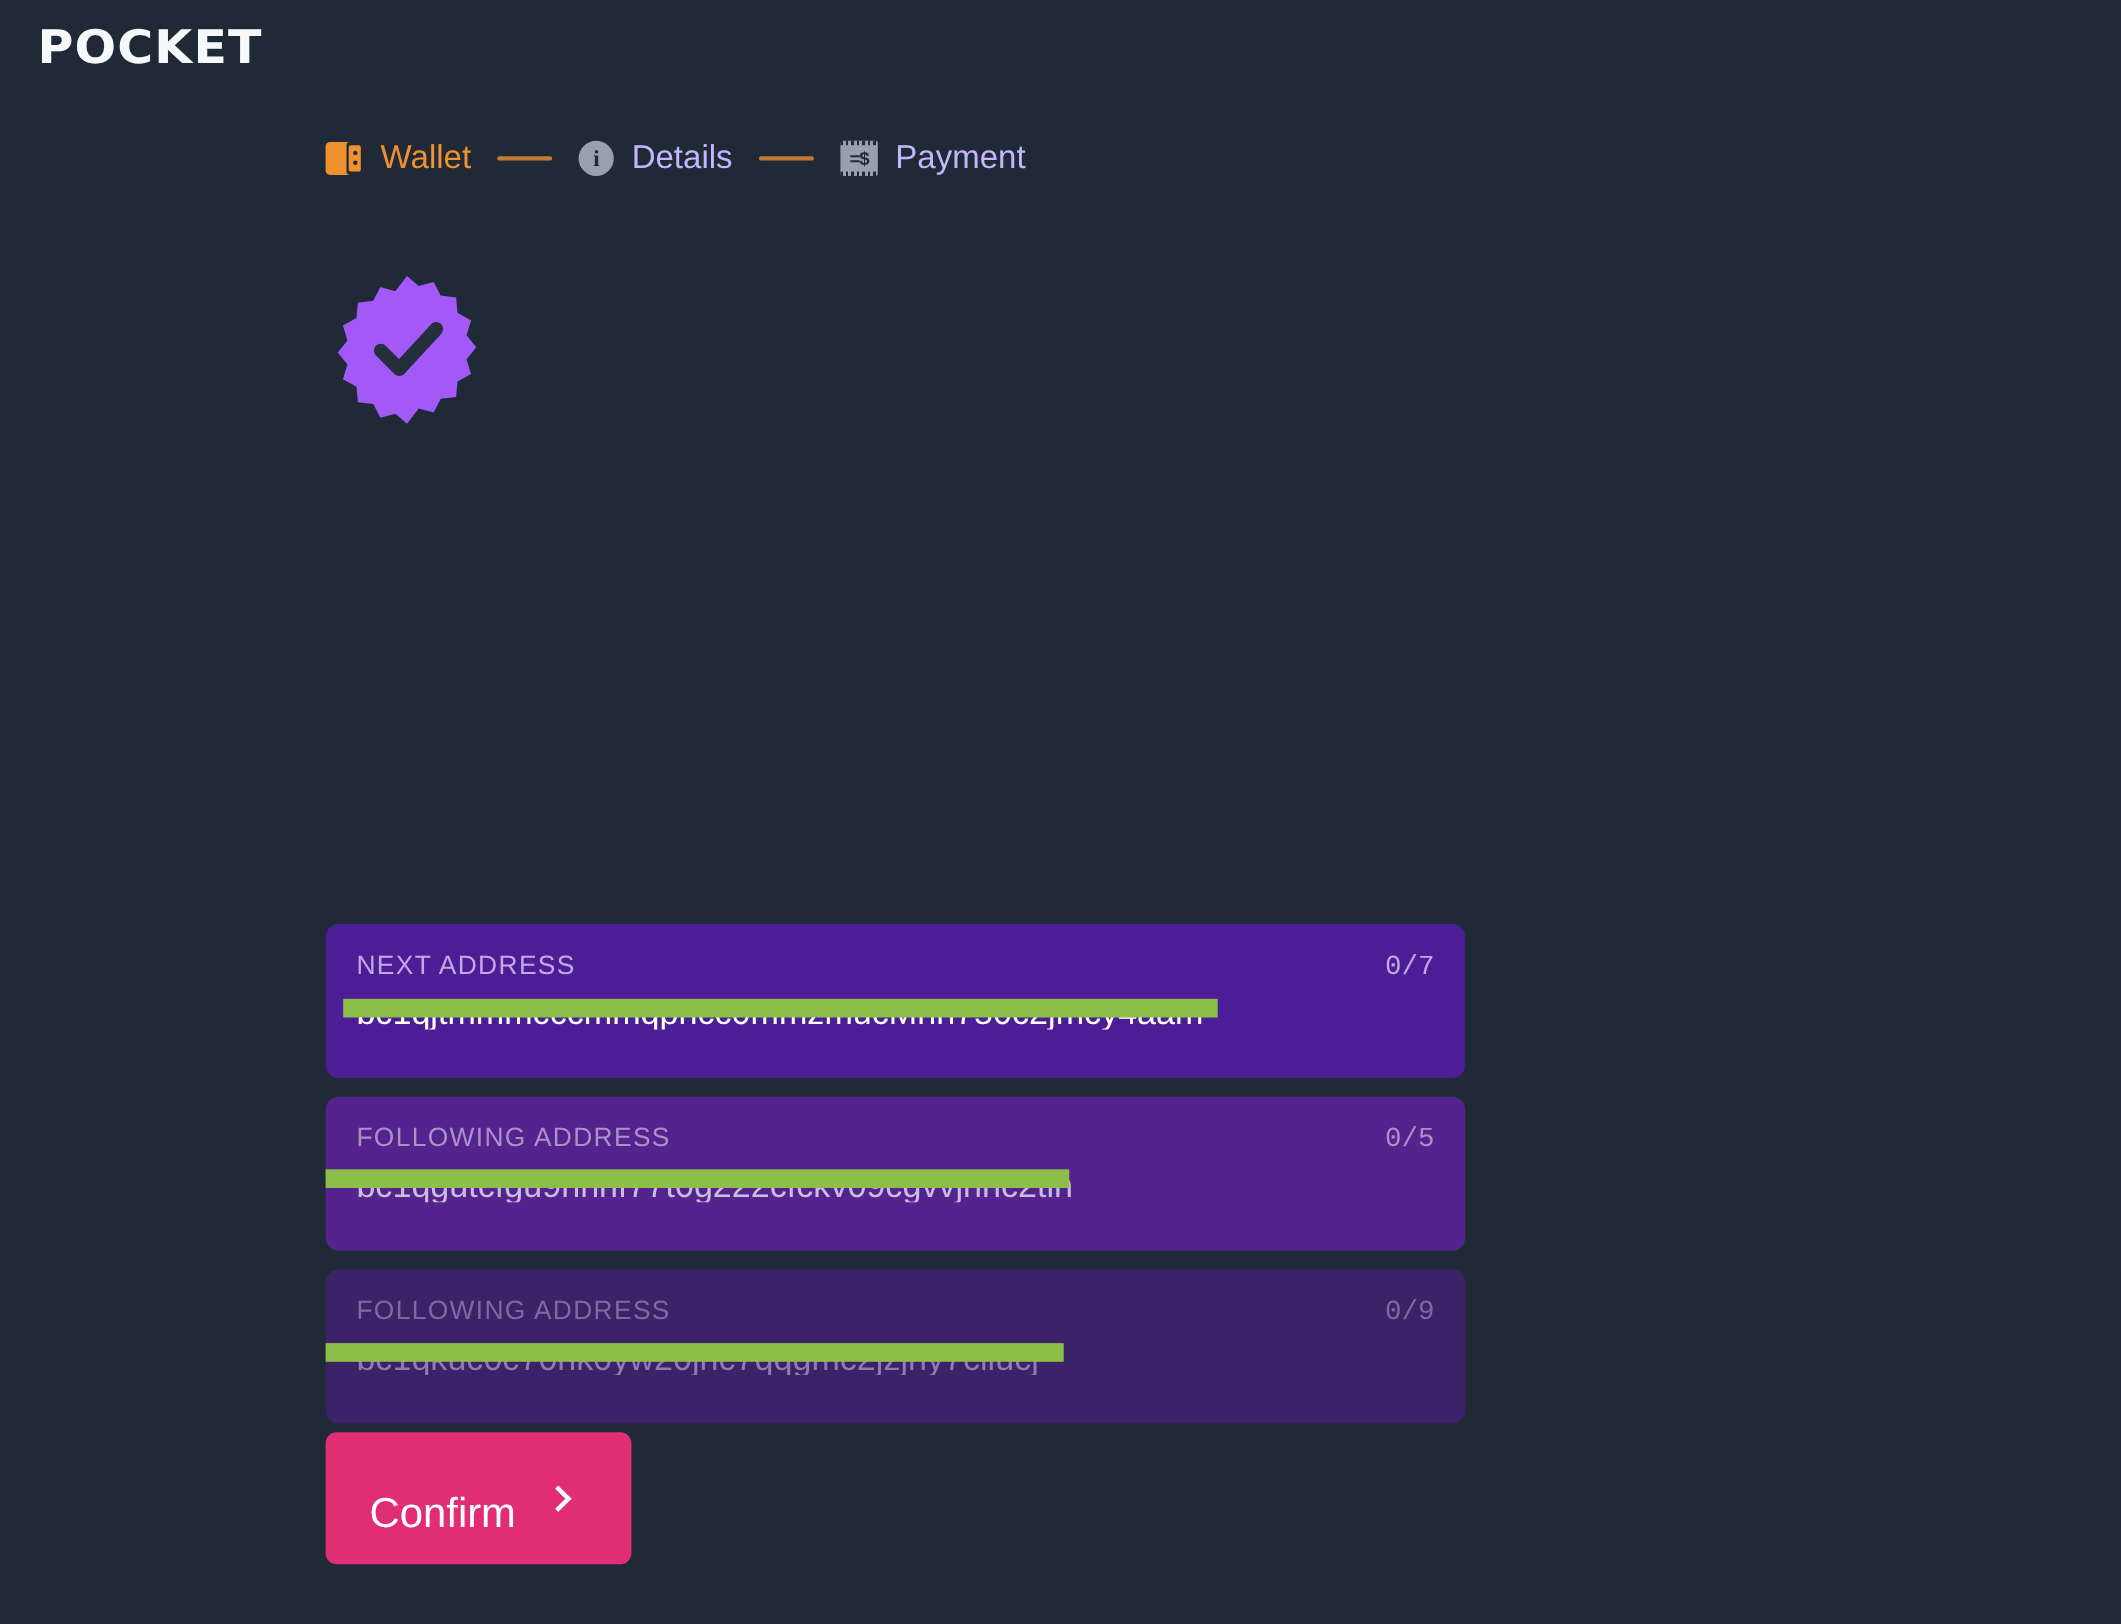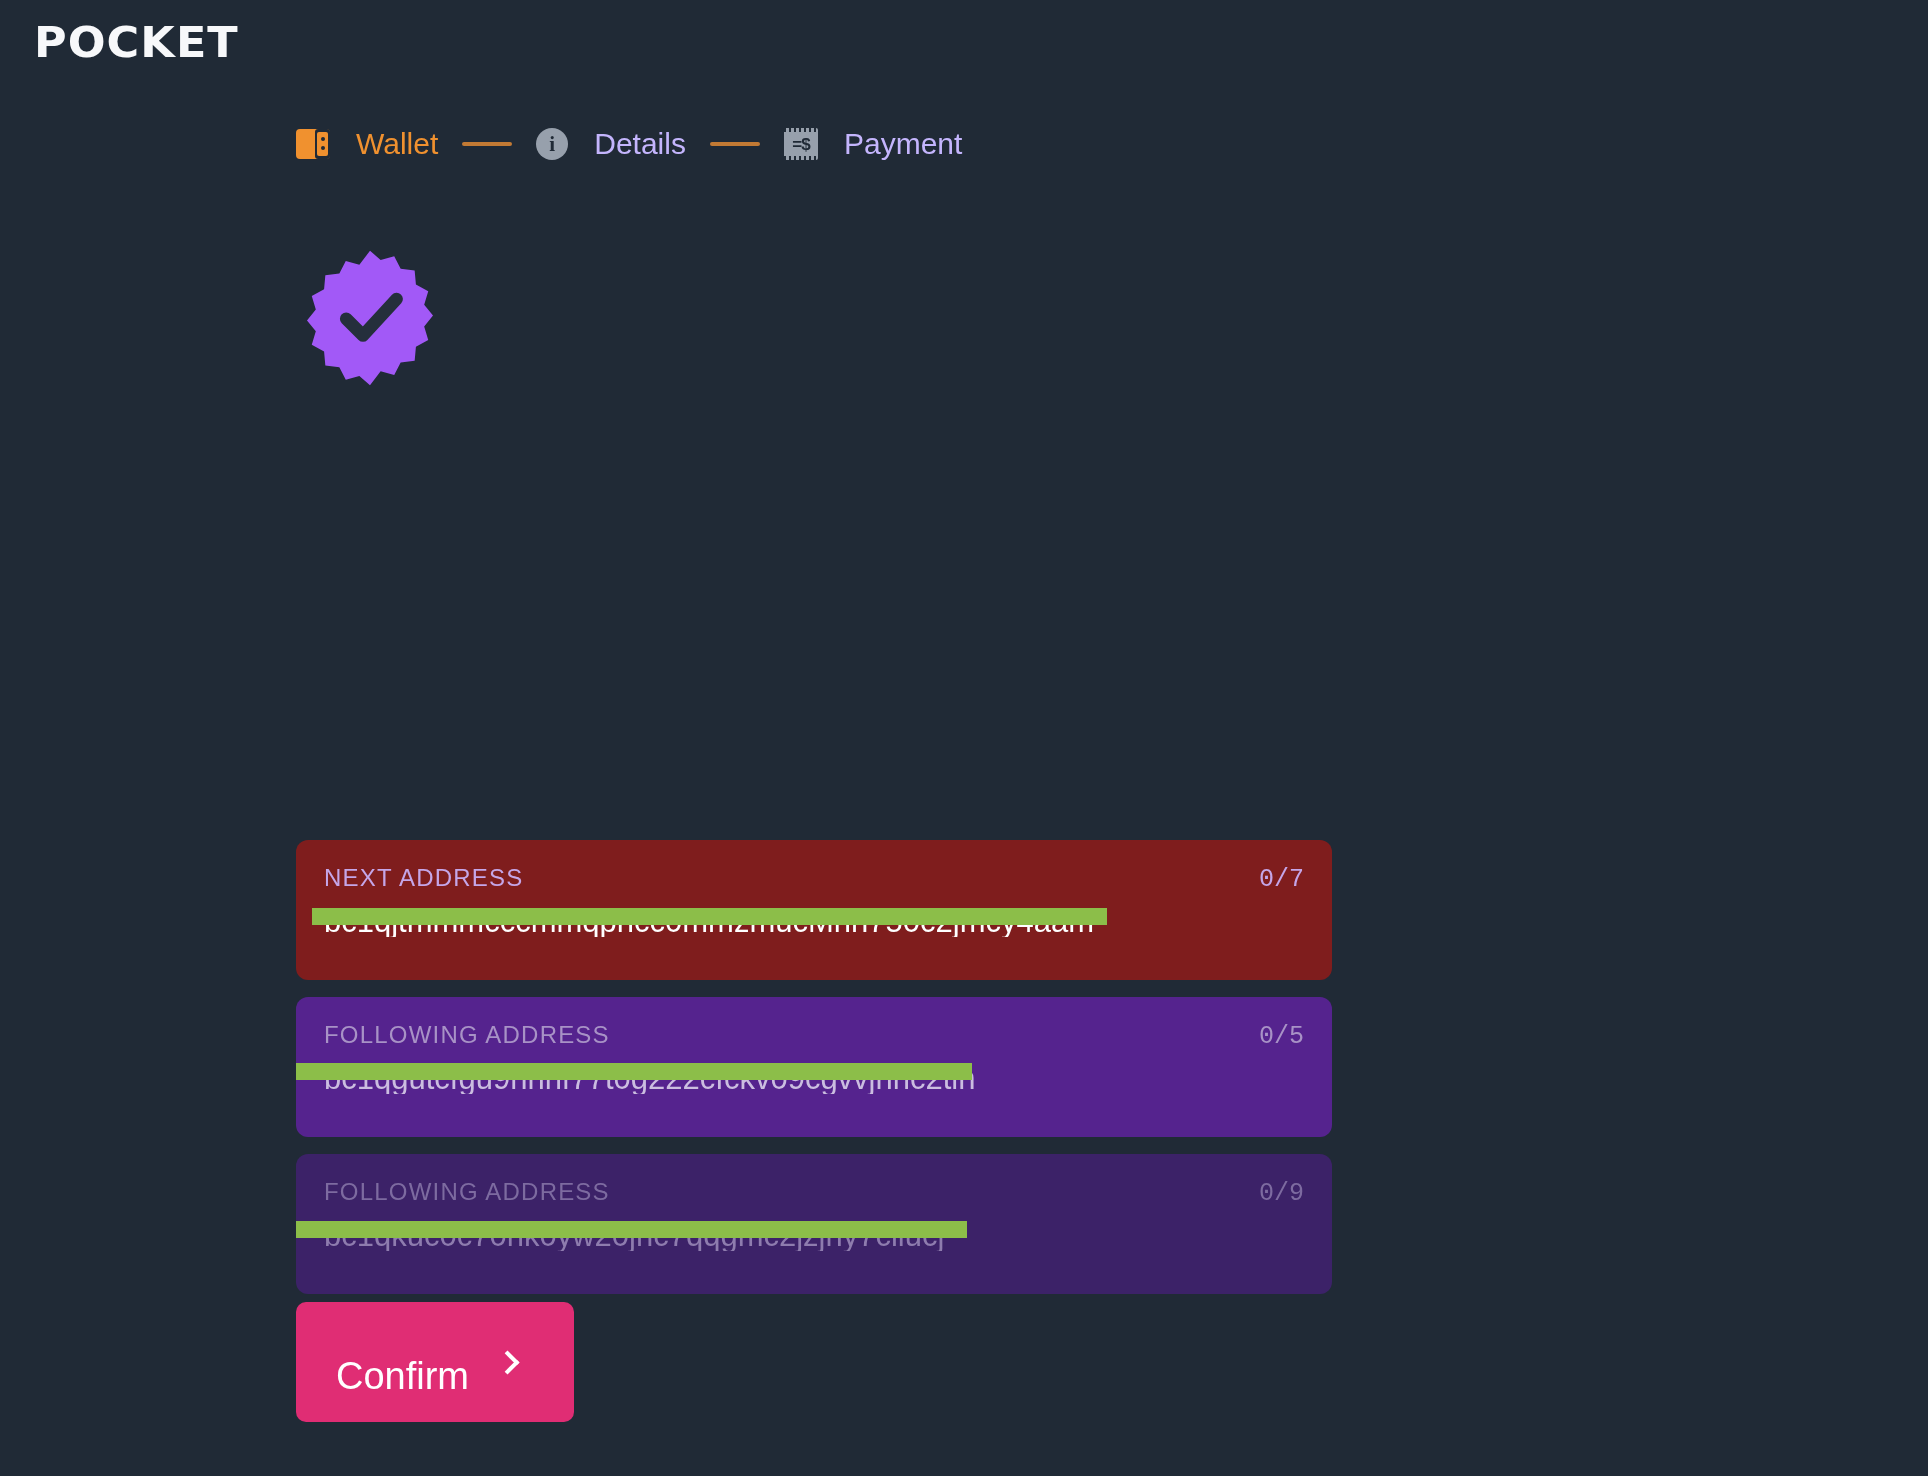--- a/index.html
+++ b/index.html
@@ -41,21 +41,21 @@
     left: 296px;
     top: 122px;
     display: flex;
     align-items: center;
     gap: 0;
     height: 44px;
   }
   .step {
     display: flex;
     align-items: center;
-    gap: 26px;
+    gap: 16px;
     cursor: pointer;
   }
   .step-label {
     font-size: 30px;
     line-height: 1;
     white-space: nowrap;
   }
   .step.active .step-label { color: #f0912f; }
   .step.inactive .step-label { color: #c4b5fd; }
 
@@ -171,21 +171,21 @@
     gap: 17px;
   }
   .addr-card {
     position: relative;
     border-radius: 12px;
     padding: 26px 28px 30px 28px;
     height: 140px;
     overflow: hidden;
     cursor: pointer;
   }
-  .addr-card.tier1 { background: #7f1d1d; }
+  .addr-card.tier1 { background: #4c1d95; }
   .addr-card.tier2 { background: #55238e; }
   .addr-card.tier3 { background: #3c2268; }
 
   .addr-head {
     display: flex;
     justify-content: space-between;
     align-items: baseline;
   }
   .addr-label {
     font-size: 24px;

